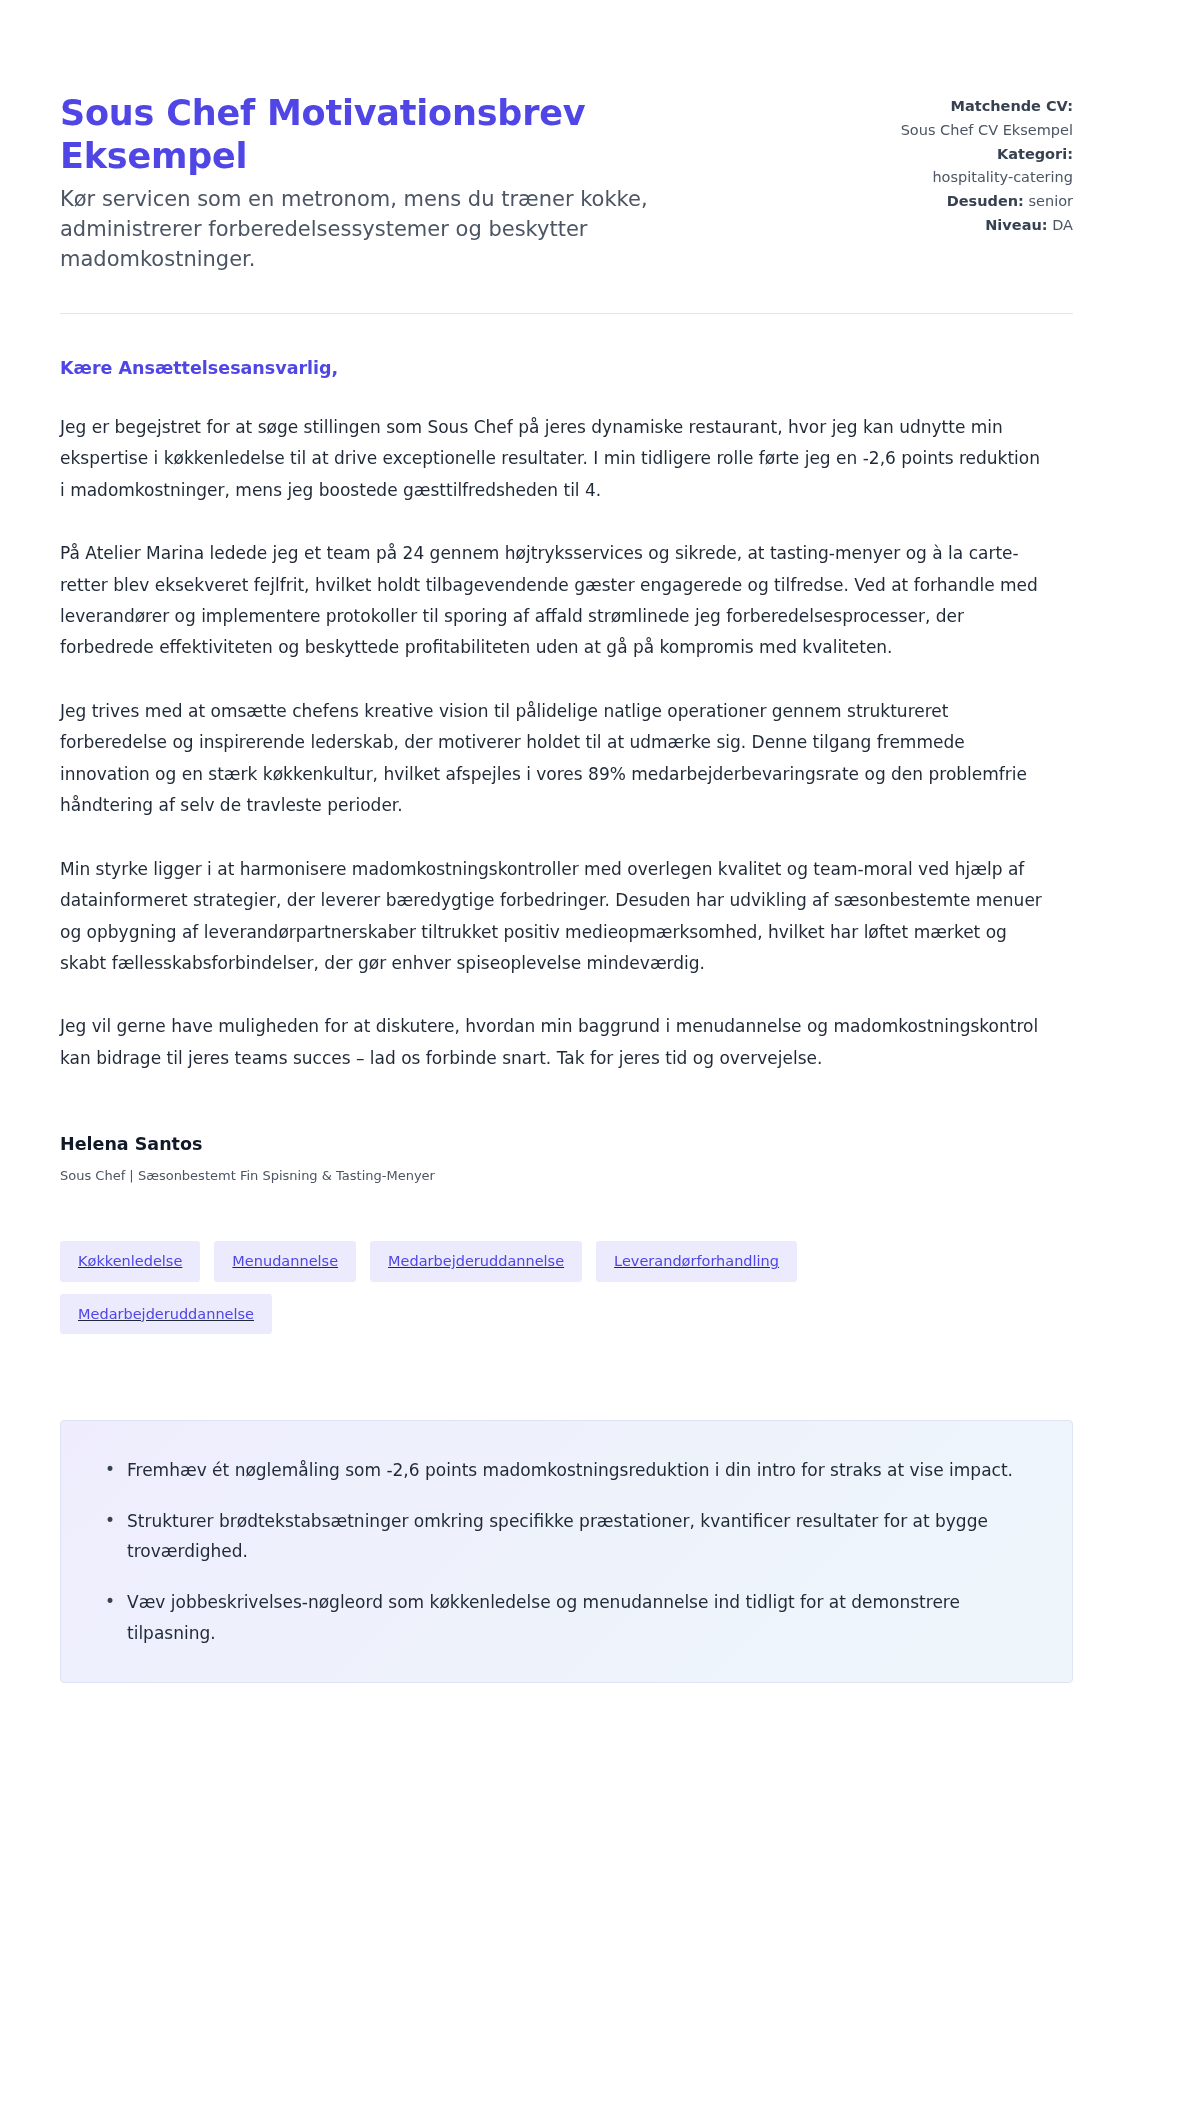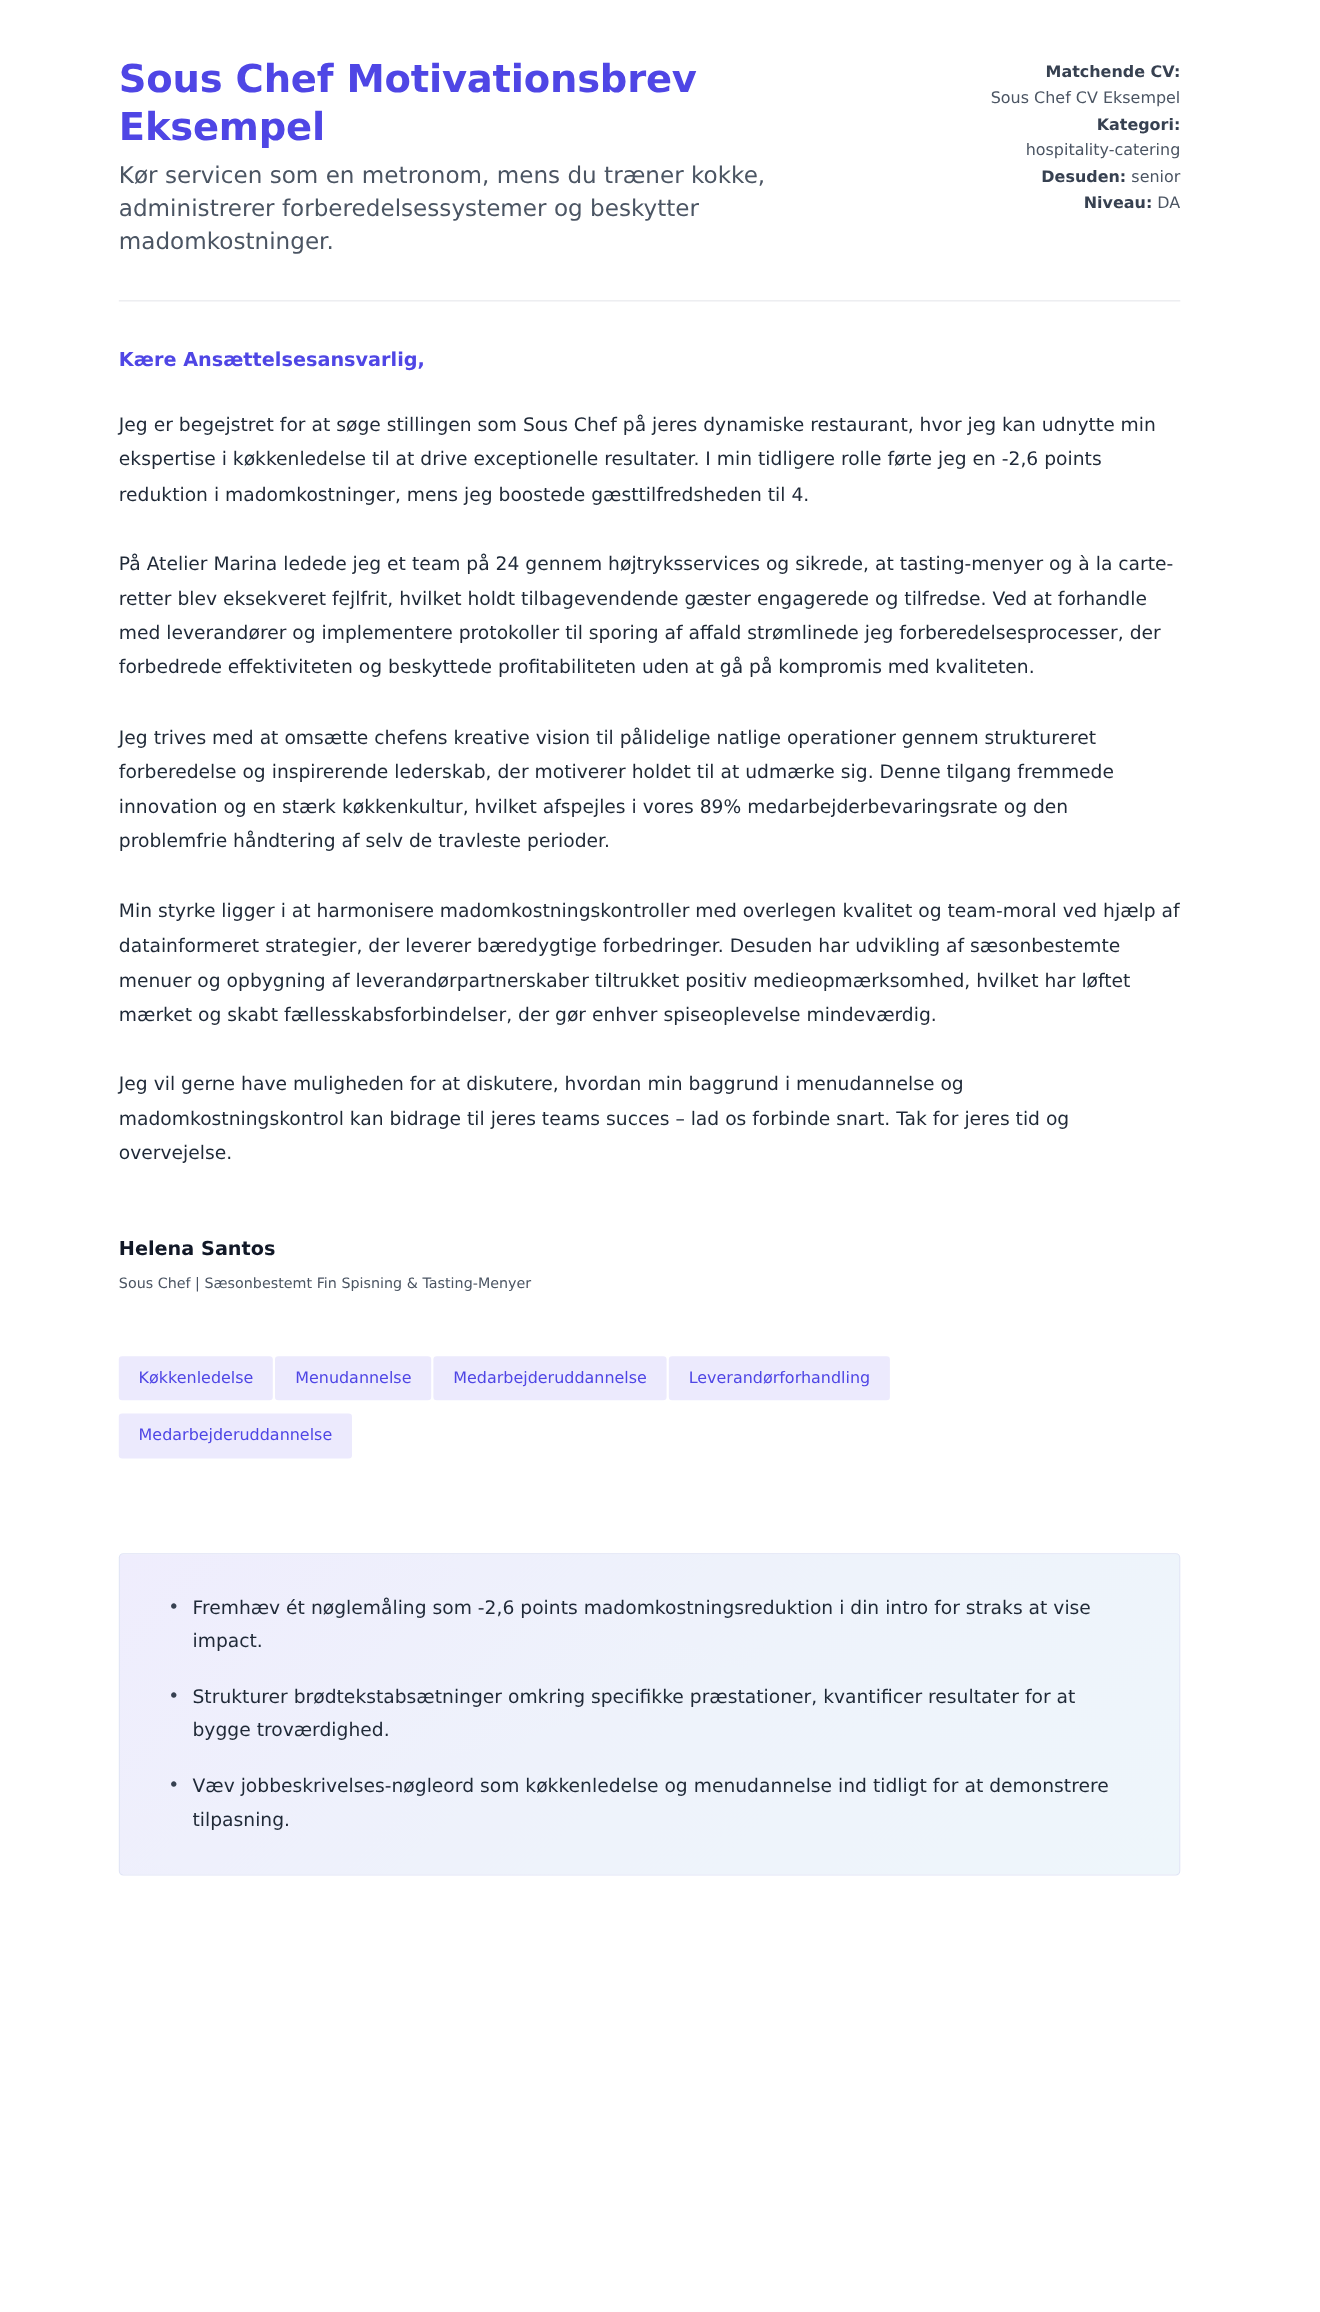--- a/index.html
+++ b/index.html
@@ -10,21 +10,22 @@
   body {
     width: 1200px;
     min-height: 2102px;
     font-family: "DejaVu Sans", "Liberation Sans", sans-serif;
     color: #1f2937;
     -webkit-font-smoothing: antialiased;
   }
   .page {
     width: 1181px;
     box-sizing: border-box;
-    padding: 52px 108px 0 108px;
+    padding: 52px 108px 0 60px;
+    margin-top: 40px;
   }
 
   
   .doc-header {
     display: flex;
     align-items: flex-start;
     justify-content: space-between;
     gap: 40px;
   }
   .header-left { flex: 1 1 auto; max-width: 720px; }
@@ -90,22 +91,23 @@
     font-size: 13px;
     color: #4b5563;
     margin: 0;
   }
 
   
   .tags {
     margin-top: 58px;
     display: flex;
     flex-wrap: wrap;
-    gap: 12px 2px;
+    gap: 12px 14px;
     max-width: 820px;
+    text-decoration: underline;
   }
   .tag {
     background: #eceafd;
     color: #4f46e5;
     font-size: 14.5px;
     line-height: 1;
     padding: 13px 18px;
     border-radius: 3px;
     white-space: nowrap;
   }

